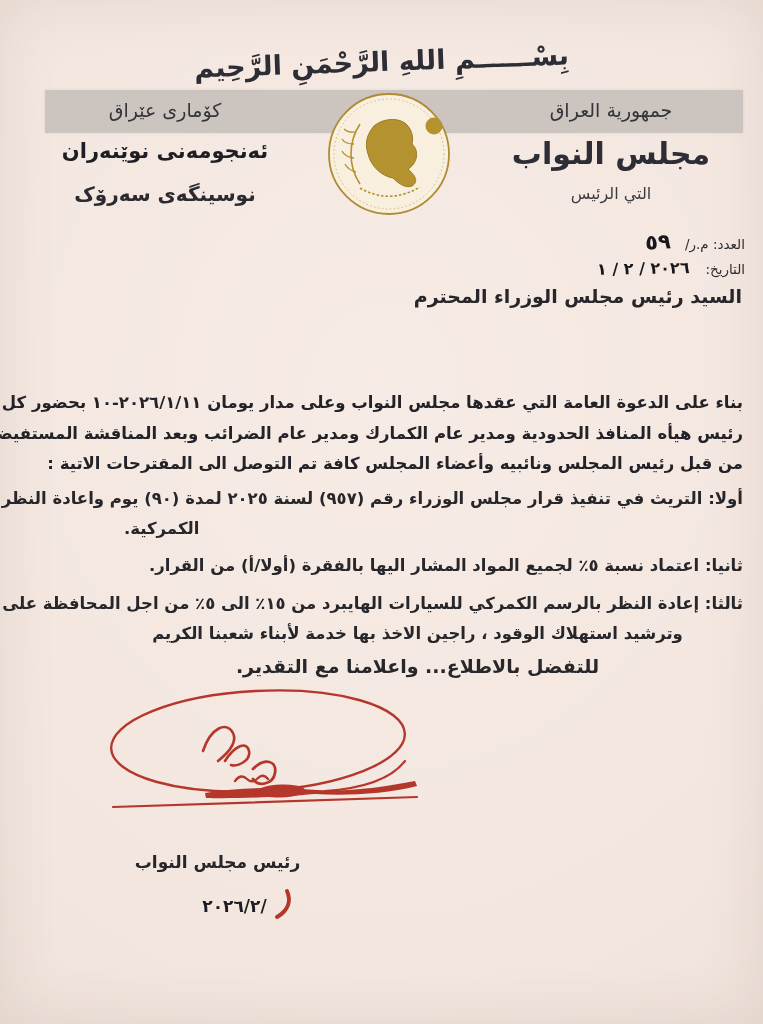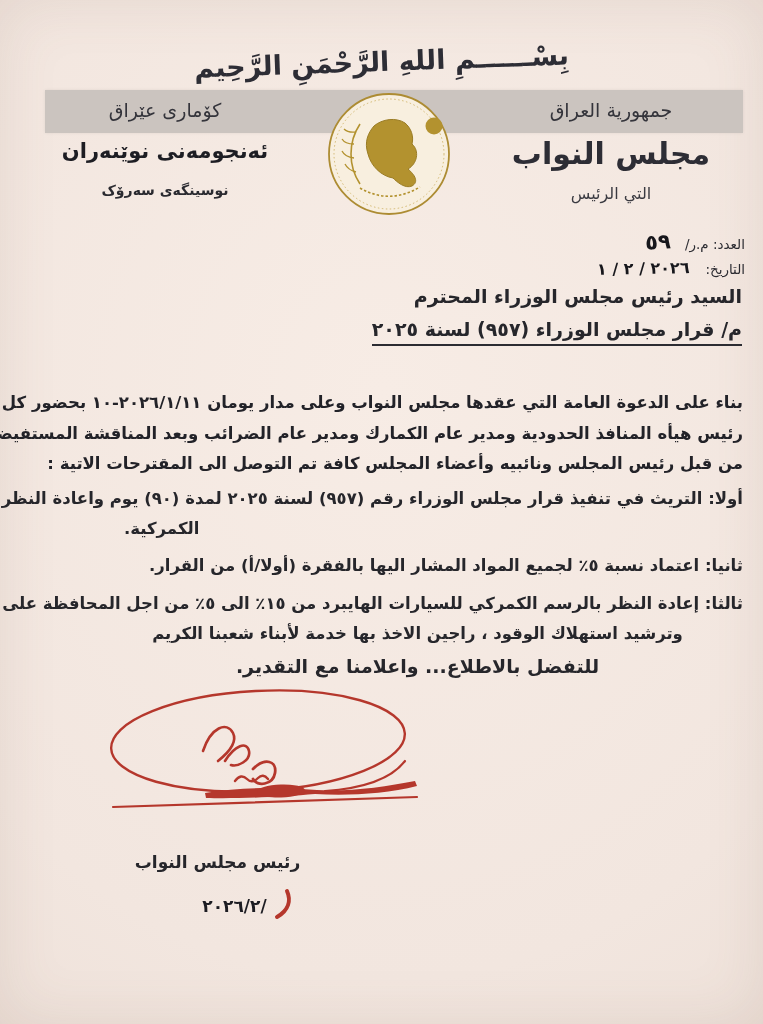--- a/index.html
+++ b/index.html
@@ -13,21 +13,21 @@
   .bismillah{top:46px;left:0;width:100%;text-align:center;font-size:27px;font-weight:700;
     color:#2d2d35;transform:rotate(-2deg);white-space:nowrap;}
   .band{position:absolute;top:90px;left:45px;width:698px;height:43px;background:#cbc4bf;
     box-shadow:0 0 3px rgba(0,0,0,.08);}
   .hdr-txt{text-align:center;}
   .ar-country{top:99px;right:42px;width:220px;font-size:19px;color:#34343b;}
   .ar-council{top:136px;right:42px;width:220px;font-size:30px;font-weight:700;color:#2d2d35;}
   .ar-office{top:184px;right:42px;width:220px;font-size:16px;color:#3a3a41;}
   .ku-country{top:99px;left:55px;width:220px;font-size:19px;color:#34343b;}
   .ku-council{top:139px;left:45px;width:240px;font-size:21px;font-weight:700;color:#1d1d23;}
-  .ku-office{top:182px;left:55px;width:220px;font-size:14px;font-weight:700;color:#2a2a30;}
+  .ku-office{top:182px;left:55px;width:220px;font-size:20px;font-weight:700;color:#2a2a30;}
   .emblem{position:absolute;top:92px;left:324px;}
   .meta{top:231px;right:18px;width:210px;text-align:right;font-size:13.5px;color:#2b2b31;}
   .meta-row{margin-bottom:3px;line-height:22px;}
   .hand{display:inline-block;font-weight:700;color:#17171c;}
   .hand-num{font-size:21px;transform:rotate(-3deg);margin-left:14px;margin-right:10px;}
   .hand-date{font-size:16px;transform:rotate(-1deg);margin-right:12px;letter-spacing:2px;}
   .recipient{top:285px;right:21px;font-size:19px;font-weight:700;}
   .subject{top:318px;right:21px;font-size:19px;font-weight:700;border-bottom:2px solid #2c2c32;padding-bottom:4px;}
   .greeting{top:360px;right:21px;font-size:18px;font-weight:700;}
   .bodyline{right:20px;left:92px;font-size:16.5px;font-weight:700;text-align:right;color:#222228;}
@@ -81,21 +81,20 @@
       <span>العدد: م.ر/</span>
       <span class="hand hand-num">٥٩</span>
     </div>
     <div class="meta-row">
       <span>التاريخ:</span>
       <span class="hand hand-date ltr">٢٠٢٦ / ٢ / ١</span>
     </div>
   </div>
 
   <div class="abs recipient">السيد رئيس مجلس الوزراء المحترم</div>
-  <div class="abs subject">م/ قرار مجلس الوزراء (٩٥٧) لسنة ٢٠٢٥</div>
 
   <div class="abs bodyline l1">
     <span>بناء على الدعوة العامة التي عقدها مجلس النواب وعلى مدار يومان </span><span class="ltr">٢٠٢٦/١/١١-١٠</span><span> بحضور كل من</span>
   </div>
   <div class="abs bodyline l2">رئيس هيأه المنافذ الحدودية ومدير عام الكمارك ومدير عام الضرائب وبعد المناقشة المستفيضة</div>
   <div class="abs bodyline l3">من قبل رئيس المجلس ونائبيه وأعضاء المجلس كافة تم التوصل الى المقترحات الاتية :</div>
 
   <div class="abs it1a">أولا: التريث في تنفيذ قرار مجلس الوزراء رقم (٩٥٧) لسنة ٢٠٢٥ لمدة (٩٠) يوم واعادة النظر بالتعرفة</div>
   <div class="abs it1b">الكمركية.</div>
   <div class="abs it2">ثانيا: اعتماد نسبة ٥٪ لجميع المواد المشار اليها بالفقرة (أولا/أ) من القرار.</div>

